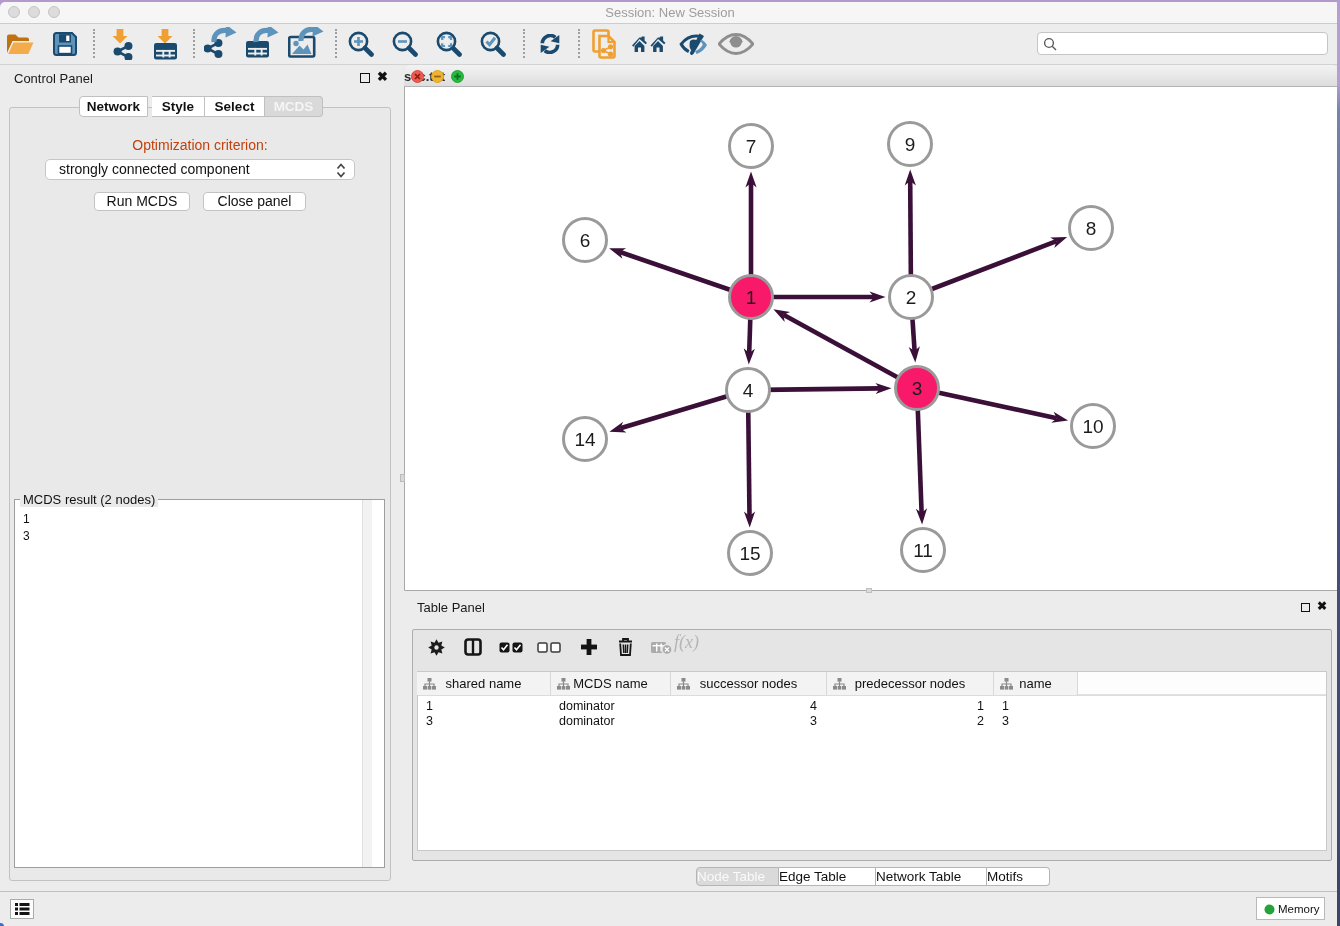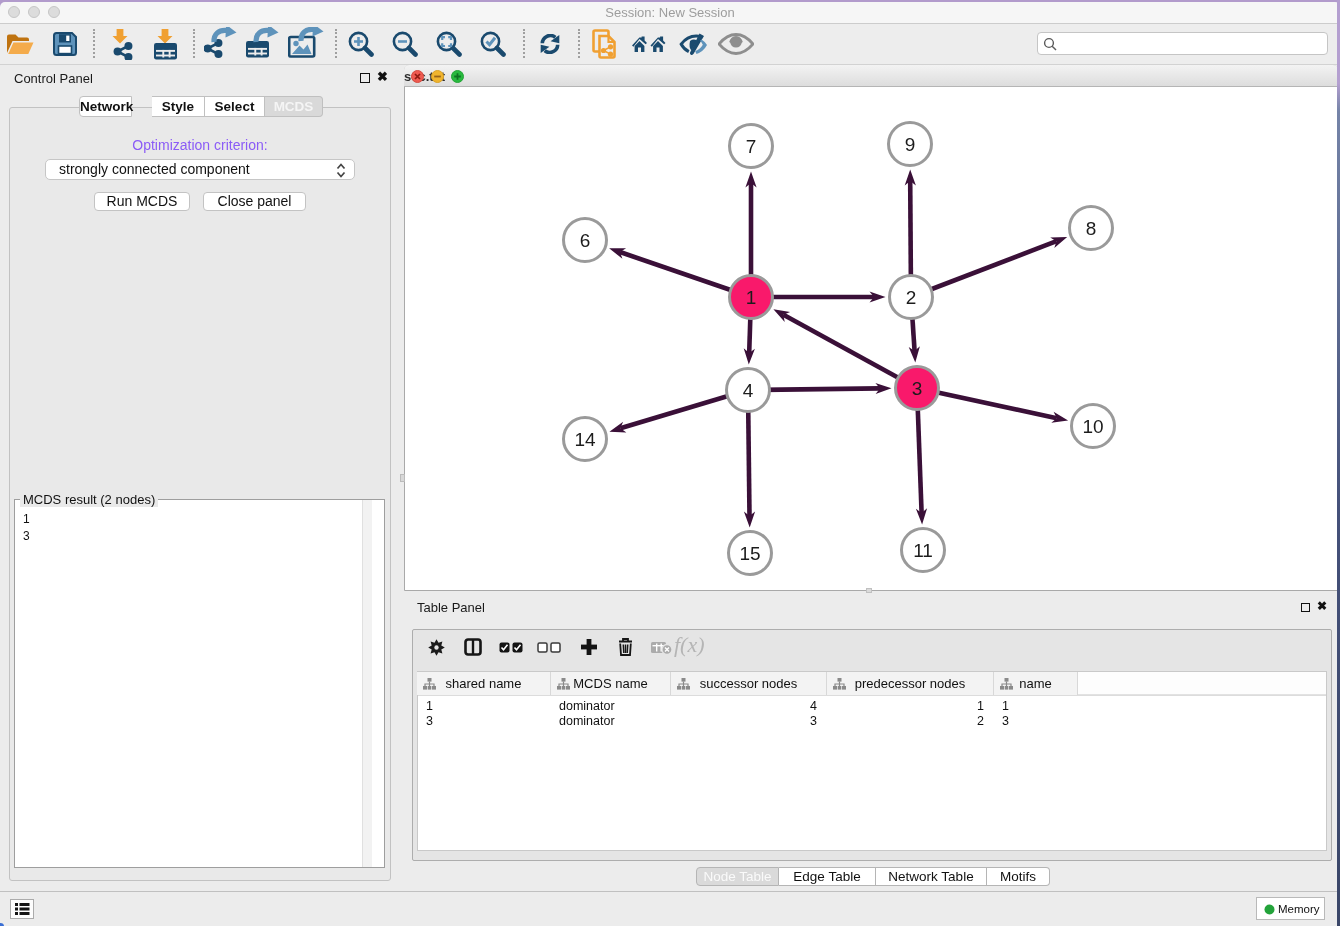--- a/index.html
+++ b/index.html
@@ -19,21 +19,21 @@
          border-left:2px dotted #9f9f9f; }
   .tbi { position:absolute; top:0; }
   
   #cp-title { left:14px; top:71px; font-size:13px; color:#1a1a1a; }
   #cp-float { left:360px; top:73px; width:10px; height:10px; border:1.8px solid #111; background:transparent; }
   #cp-close { left:377px; top:69px; font-size:13px; font-weight:bold; color:#111; }
   #cp-box { left:9px; top:107px; width:382px; height:774px; background:#e9e9e9;
             border:1px solid #c2c2c2; border-radius:3px; }
   .tab { position:absolute; top:96px; height:21px; background:#ffffff; border:1px solid #c0c0c0;
          font-size:13.5px; font-weight:bold; color:#111; text-align:center; line-height:20px; }
-  #opt-label { left:9px; top:137px; width:382px; text-align:center; font-size:14px; color:#8b5cf6; }
+  #opt-label { left:9px; top:137px; width:382px; text-align:center; font-size:14px; color:#c2410c; }
   #opt-select { left:45px; top:159px; width:310px; height:21px; background:#ffffff;
                 border:1px solid #c6c6c6; border-radius:5px; font-size:14px; color:#111;
                 line-height:19px; padding-left:13px; }
   .btn { position:absolute; height:19px; background:#ffffff; border:1px solid #c3c3c3;
          border-radius:4px; font-size:14px; color:#111; text-align:center; line-height:17px; }
   #mcds-box { left:14px; top:499px; width:371px; height:369px; border:1px solid #9e9e9e; background:#ffffff; }
   #mcds-legend { left:20px; top:492px; background:#e9e9e9; padding:0 3px; font-size:13px; color:#111; }
   #mcds-scroll { left:362px; top:500px; width:10px; height:367px; background:#f2f2f2; border-left:1px solid #e0e0e0; }
   .mcds-val { position:absolute; left:23px; font-size:12px; color:#111; }
   
@@ -50,21 +50,21 @@
   #tp-title { left:417px; top:600px; font-size:13px; color:#1a1a1a; }
   #tp-float { left:1301px; top:603px; width:9px; height:9px; border:1.7px solid #111; }
   #tp-close { left:1317px; top:599px; font-size:12px; font-weight:bold; color:#111; }
   #tp-box { left:412px; top:629px; width:920px; height:232px; background:#e5e5e5;
             border:1px solid #adadad; border-radius:2px; }
   #tp-table { left:417px; top:671px; width:910px; height:180px; background:#ffffff; border:1px solid #c9c9c9; }
   .th { position:absolute; top:672px; height:23px; background:#f3f3f3; font-size:13px; color:#111;
         text-align:center; line-height:23px; border-right:1px solid #d8d8d8; }
   .td { position:absolute; font-size:12.5px; color:#111; height:15px; line-height:15px; }
   .btab { position:absolute; top:867px; height:19px; border:1px solid #b5b5b5; background:#fff;
-          font-size:13.5px; color:#111; text-align:center; line-height:17px; }
+          font-size:13.5px; color:#111; text-align:left; line-height:17px; }
   
   #statusbar { left:0; top:891px; width:1340px; height:35px; background:#ececec; border-top:1px solid #c0c0c0; }
   #st-left { left:10px; top:899px; width:24px; height:20px; background:#fdfdfd; border:1px solid #ababab; }
   #memory { left:1256px; top:897px; width:69px; height:23px; background:#ffffff; border:1px solid #b9b9b9;
             border-radius:0; font-size:11.5px; color:#111; }
   #rightedge { left:1337px; top:0; width:3px; height:926px;
                background:linear-gradient(#b49fd0 0%,#b49fd0 9%,#7584a8 12%,#45517a 55%,#3a4668 100%); }
 </style>
 </head>
 <body>
@@ -192,21 +192,21 @@
 <svg class="tbi" style="left:1043px;top:13px" width="14" height="14" viewBox="0 0 14 14">
       <circle cx="6" cy="6" r="4.4" fill="none" stroke="#5a5a5a" stroke-width="1.4"></circle>
       <line x1="9.2" y1="9.2" x2="13" y2="13" stroke="#5a5a5a" stroke-width="1.4"></line>
     </svg>
 </div>
 
 <div id="cp-title" class="abs">Control Panel</div>
 <div id="cp-float" class="abs"></div>
 <div id="cp-close" class="abs">✖</div>
 <div id="cp-box" class="abs"></div>
-<div class="tab" style="left:79px;width:53px;border-radius:4px 0 0 4px">Network</div>
+<div class="tab" style="left:79px;width:69px;border-radius:4px 0 0 4px">Network</div>
 <div class="tab" style="left:152px;width:53px;border-left:none">Style</div>
 <div class="tab" style="left:205px;width:60px;border-left:none">Select</div>
 <div class="tab" style="left:265px;width:58px;border-left:none;background:#d9d9d9;color:#f5f5f5;border-radius:0 4px 4px 0">MCDS</div>
 <div id="opt-label" class="abs">Optimization criterion:</div>
 <div id="opt-select" class="abs">strongly connected component
   <svg style="position:absolute;right:8px;top:3px" width="10" height="15" viewBox="0 0 10 15">
       <path d="M1.5,5.5 L5,1.5 L8.5,5.5" fill="none" stroke="#444" stroke-width="1.7"></path>
       <path d="M1.5,9.5 L5,13.5 L8.5,9.5" fill="none" stroke="#444" stroke-width="1.7"></path>
     </svg>
 </div>
@@ -331,21 +331,21 @@
     <line x1="10.7" y1="7.5" x2="10.2" y2="16" stroke="#161616" stroke-width="1.5"></line>
   </svg>
 <svg class="abs" style="left:651px;top:641px" width="22" height="14" viewBox="0 0 22 14">
     <rect x="0" y="1" width="15" height="11" rx="1.5" fill="#ababab"></rect>
     <rect x="1.5" y="4" width="12" height="1.4" fill="#fff"></rect>
     <rect x="5" y="2.5" width="1.4" height="8" fill="#fff"></rect>
     <rect x="9.5" y="2.5" width="1.4" height="8" fill="#fff"></rect>
     <circle cx="16" cy="8.5" r="5" fill="#ababab" stroke="#e5e5e5" stroke-width="1.3"></circle>
     <path d="M14,6.5 L18,10.5 M18,6.5 L14,10.5" stroke="#fff" stroke-width="1.4"></path>
   </svg>
-<div class="abs" style="left:674px;top:632px;font-family:'Liberation Serif',serif;font-style:italic;font-size:22px;color:#b5b5b5">f(x)</div>
+<div class="abs" style="left:674px;top:632px;font-family:'Liberation Serif',serif;font-style:italic;font-size:18px;color:#b5b5b5">f(x)</div>
 <div id="tp-table" class="abs"></div>
 <div class="th" style="left:417px;width:134px">shared name</div>
 <svg class="abs" style="left:423px;top:678px" width="13" height="12" viewBox="0 0 13 12">
     <rect x="4.5" y="0" width="4" height="3.6" fill="#8a8a8a"></rect>
     <rect x="0" y="8" width="4" height="3.6" fill="#8a8a8a"></rect>
     <rect x="9" y="8" width="4" height="3.6" fill="#8a8a8a"></rect>
     <rect x="4.7" y="8" width="3.6" height="3.6" fill="#8a8a8a"></rect>
     <path d="M2,8 L2,6 L11,6 L11,8 M6.5,3.6 L6.5,8" fill="none" stroke="#8a8a8a" stroke-width="1.2"></path>
   </svg>
 <div class="th" style="left:551px;width:120px">MCDS name</div>

